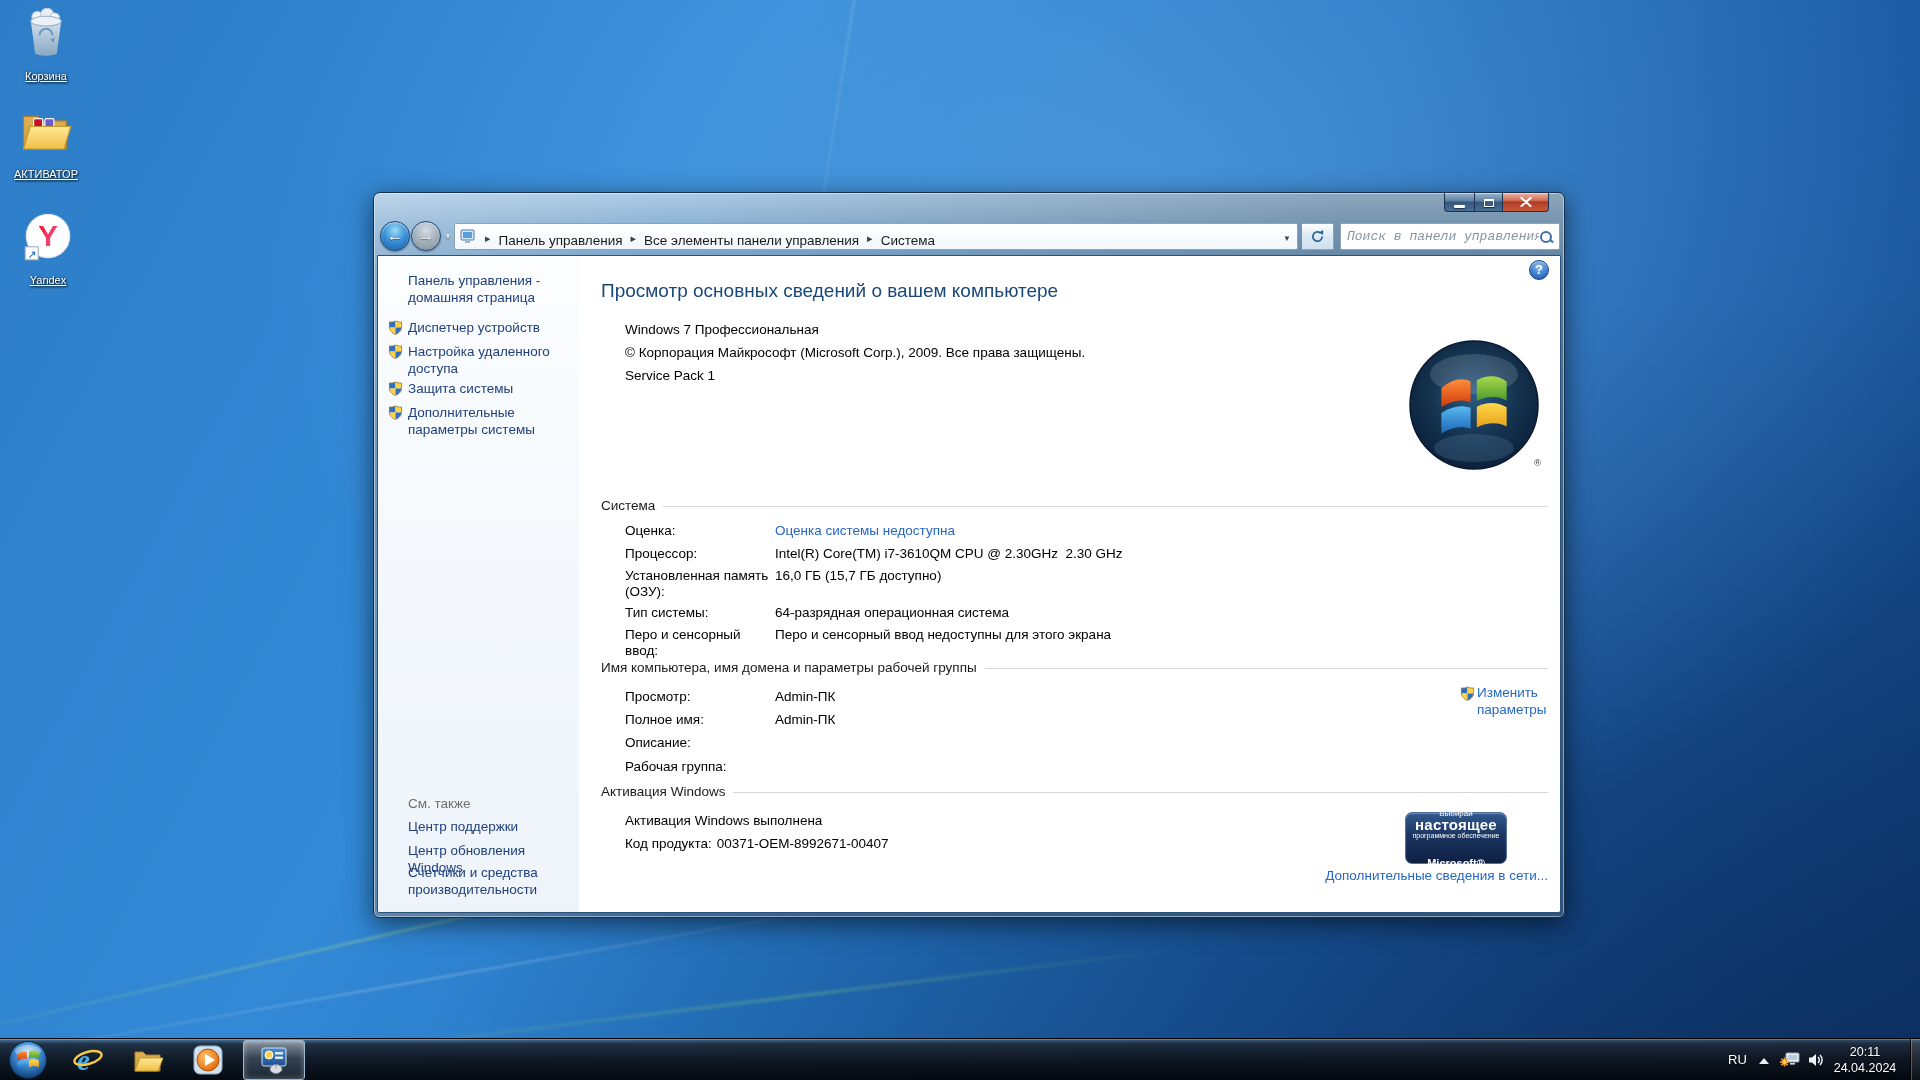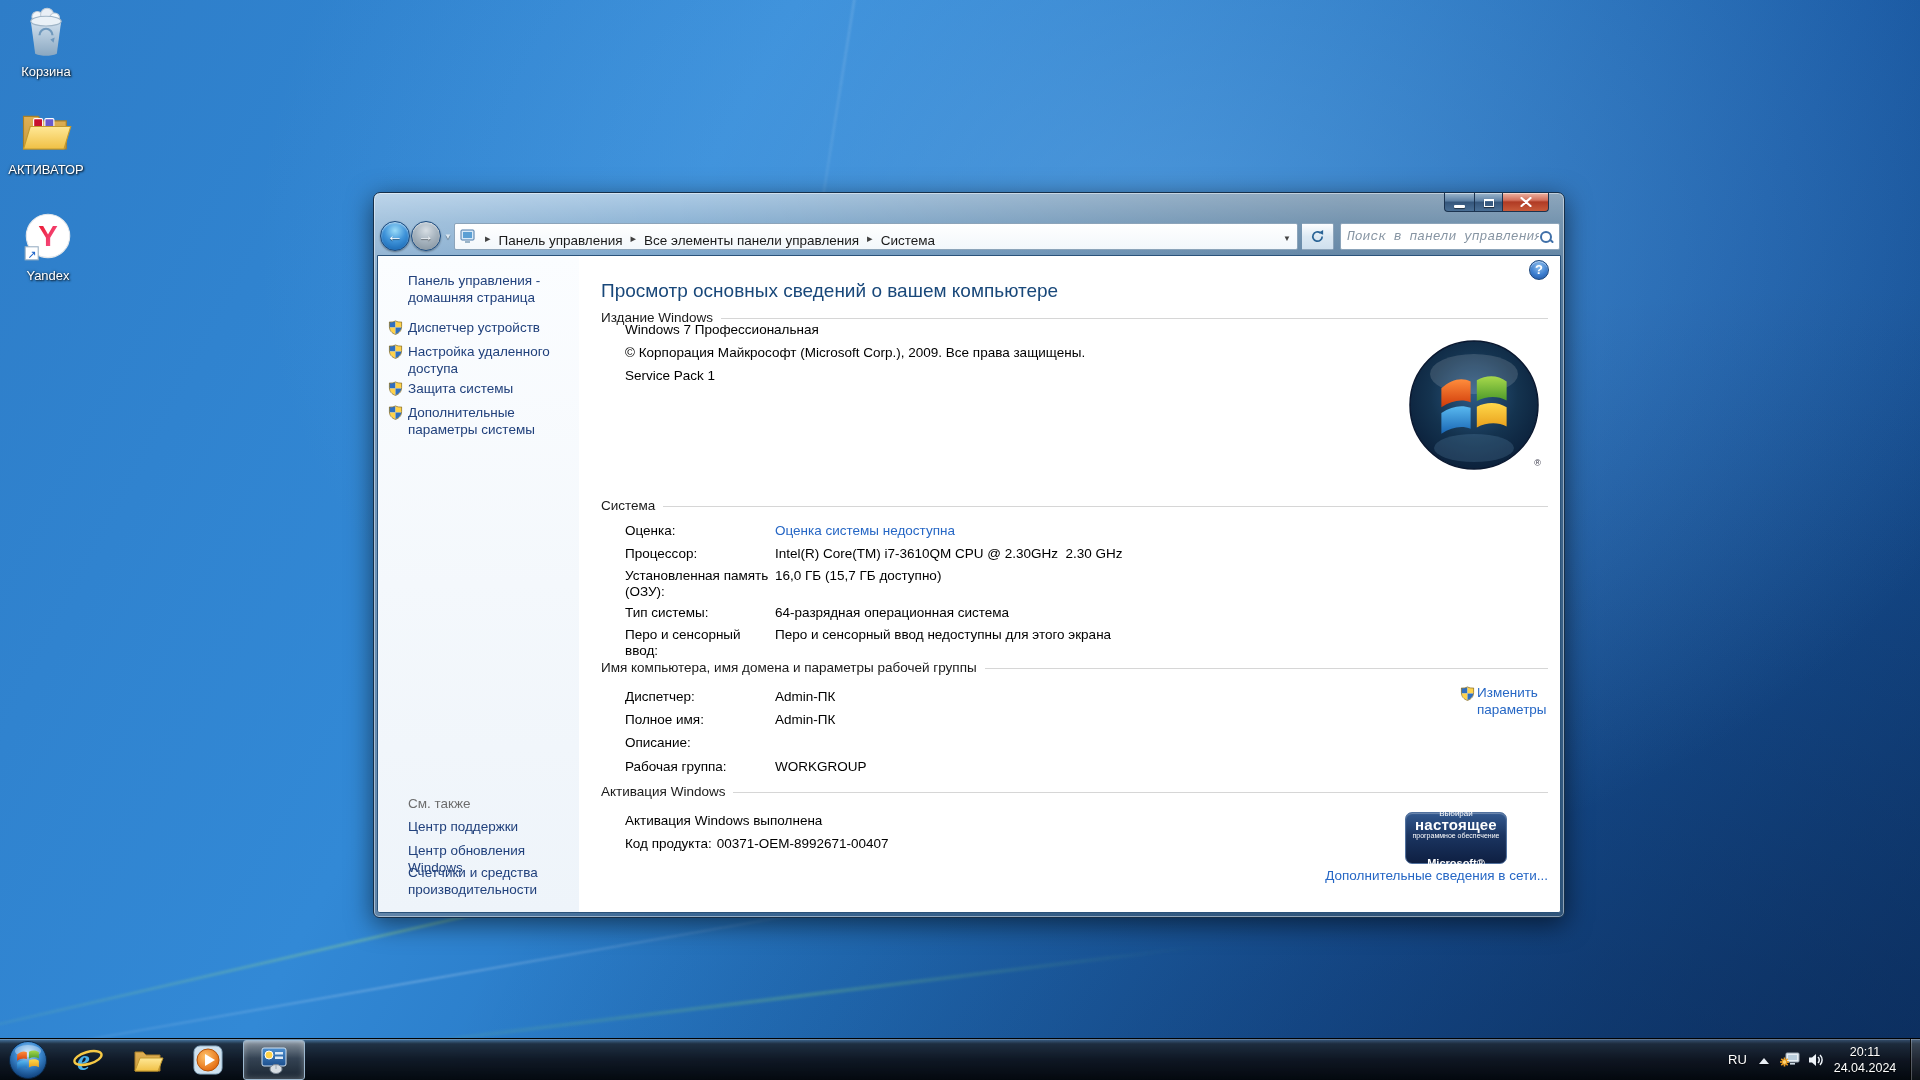--- a/index.html
+++ b/index.html
@@ -18,22 +18,22 @@
     background:linear-gradient(90deg,transparent,rgba(170,230,130,.35) 40%,rgba(200,255,170,.15) 70%,transparent); }
   .streak.s2 { left:-80px; top:980px; width:1000px; height:2px; transform:rotate(-10deg);
     background:linear-gradient(90deg,transparent,rgba(255,255,255,.25) 50%,transparent); }
   .streak.s3 { left:820px; top:-20px; width:2px; height:460px; transform:rotate(9deg);
     background:linear-gradient(180deg,rgba(255,255,255,.16),transparent); }
   .streak.s4 { left:300px; top:1000px; width:900px; height:4px; transform:rotate(-7deg);
     background:linear-gradient(90deg,transparent,rgba(140,210,120,.25) 55%,transparent); }
 
   
   .desk-icon { position:absolute; width:92px; text-align:center; cursor:default; }
-  .desk-icon .dlabel { display:block; margin-top:3px; color:#fff; font-size:13px;
-    text-shadow:1px 1px 2px rgba(0,0,0,.85), 0 0 3px rgba(0,0,0,.5); }
+  .desk-icon .dlabel { display:block; margin-top:9px; color:#fff; font-size:11px;
+    text-shadow:1px 1px 2px rgba(0,0,0,.85), 0 0 3px rgba(0,0,0,.5);text-decoration:underline; }
   #di-recycle { left:0px; top:6px; }
   #di-activator { left:0px; top:106px; }
   #di-yandex { left:2px; top:212px; }
 
   
   .window { position:absolute; left:373px; top:192px; width:1192px; height:726px;
     border:1px solid #16304b; border-radius:7px 7px 6px 6px;
     background:
       linear-gradient(90deg, rgba(255,255,255,.20), rgba(255,255,255,0) 25%, rgba(0,0,0,.18) 82%),
       linear-gradient(180deg,#adcbe5 0%,#8fb5d6 4%,#6e9ac2 12%,#527fab 34%,#41719f 70%,#3a6794 100%);
@@ -345,24 +345,20 @@
         <a class="sb-link sb-s1">Центр поддержки</a>
         <a class="sb-link sb-s2">Центр обновления Windows</a>
         <a class="sb-link sb-s3">Счетчики и средства производительности</a>
       </div>
 
       <div class="main">
         <div class="help-btn"><span>?</span></div>
 
         <div class="page-title">Просмотр основных сведений о вашем компьютере</div>
 
-        <div class="sec-header sh-edition">
-          <span>Издание Windows</span>
-            <span class="hr"></span>
-        </div>
         <div class="ed-lines">
           <div>Windows 7 Профессиональная</div>
           <div>© Корпорация Майкрософт (Microsoft Corp.), 2009. Все права защищены.</div>
           <div>Service Pack 1</div>
         </div>
 
         <div class="win-orb">
           <svg width="138" height="138" viewBox="0 0 138 138">
             <circle cx="69" cy="69" r="64" fill="url(#orbBigG)"></circle>
             <circle cx="69" cy="69" r="64" fill="none" stroke="#0a1830" stroke-width="1.5"></circle>
@@ -396,34 +392,33 @@
         <div class="info-row r-sys4">
           <span class="lbl">Перо и сенсорный ввод:</span>
           <span class="val">Перо и сенсорный ввод недоступны для этого экрана</span>
         </div>
 
         <div class="sec-header sh-computer">
           <span>Имя компьютера, имя домена и параметры рабочей группы</span>
             <span class="hr"></span>
         </div>
         <div class="info-row r-cmp0">
-          <span class="lbl">Диспетчер:</span>
+          <span class="lbl">Просмотр:</span>
           <span class="val">Admin-ПК</span>
         </div>
         <div class="info-row r-cmp1">
           <span class="lbl">Полное имя:</span>
           <span class="val">Admin-ПК</span>
         </div>
         <div class="info-row r-cmp2">
           <span class="lbl">Описание:</span>
           <span class="val"></span>
         </div>
         <div class="info-row r-cmp3">
           <span class="lbl">Рабочая группа:</span>
-          <span class="val">WORKGROUP</span>
         </div>
         <a class="change-link">
           <span class="shield-wrap"><svg width="15" height="15">
                 <use href="#uacshield"></use>
               </svg></span>
           <span>Изменить параметры</span>
         </a>
 
         <div class="sec-header sh-activation">
           <span>Активация Windows</span>

